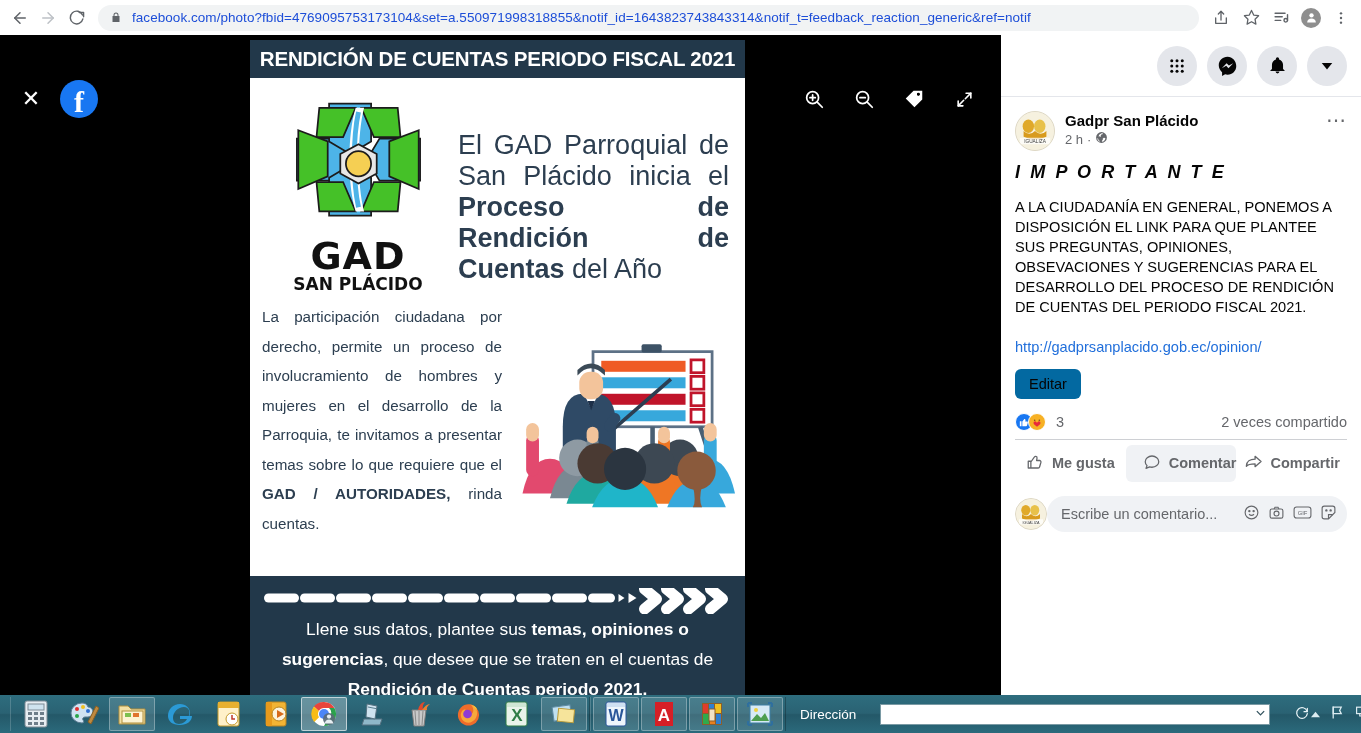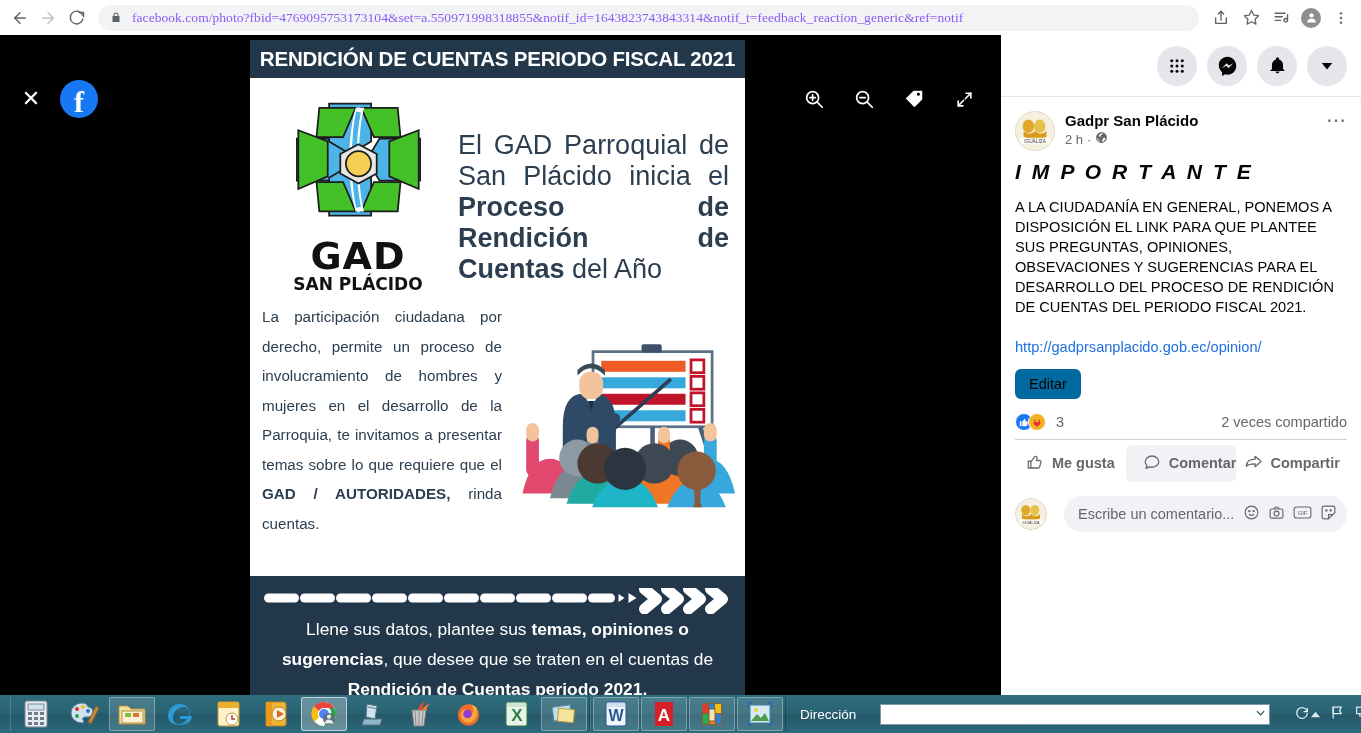--- a/index.html
+++ b/index.html
@@ -21,22 +21,22 @@
     color: #5f6368; flex: none; border-radius: 50%;
   }
   .nav-btn.disabled { color: #bdc1c6; }
   .omnibox {
     flex: 1; height: 26px; background: #f1f3f4; border-radius: 13px;
     display: flex; align-items: center; padding: 0 12px; margin: 0 8px;
     min-width: 0;
   }
   .omni-lock { flex: none; margin-right: 10px; color: #5f6368; display:flex; align-items:center;}
   .omni-url {
-    font-size: 13.5px; color: #8b5cf6; white-space: nowrap; overflow: hidden;
-    text-overflow: ellipsis; letter-spacing: 0.05px; font-family: Liberation Serif, serif;
+    font-size: 13.5px; color: #1d4ed8; white-space: nowrap; overflow: hidden;
+    text-overflow: ellipsis; letter-spacing: 0.05px;
   }
   .chrome-icons { display: flex; align-items: center; flex: none; gap: 2px; }
   .chrome-icons .ci {
     width: 28px; height: 28px; display: flex; align-items: center; justify-content: center;
     color: #5f6368;
   }
   .avatar-chip {
     width: 20px; height: 20px; border-radius: 50%; background: #8e8e8e;
     display: flex; align-items: center; justify-content: center; color: #fff;
   }
@@ -143,21 +143,21 @@
   .pf-name {
     font-size: 15px; font-weight: 600; color: #050505; line-height: 19px;
   }
   .pf-time {
     font-size: 13px; color: #65676b; display: flex; align-items: center; gap: 4px;
     line-height: 18px; margin-top: 1px;
   }
   .pf-more { color: #65676b; font-size: 20px; line-height: 10px; letter-spacing: 1px; padding-top: 4px; flex:none;}
   .post-body { padding: 10px 14px 0 14px; }
   .importante {
-    font-size: 21px; font-weight: bold; font-style: italic; color: #050505;
+    font-size: 18px; font-weight: bold; font-style: italic; color: #050505;
     letter-spacing: 2.6px; line-height: 22px;
   }
   .post-text {
     font-size: 14.6px; color: #050505; line-height: 20px; margin-top: 14px;
     white-space: pre-wrap;
   }
   .post-link {
     font-size: 14.6px; color: #216fdb; line-height: 20px; margin-top: 20px;
     display: block; text-decoration: none; cursor: pointer;
   }
@@ -184,21 +184,21 @@
     display: flex; align-items: center; border-top: 1px solid #ced0d4;
     margin: 0 14px; padding: 4px 0;
   }
   .action-btn {
     flex: 1; display: flex; align-items: center; justify-content: center;
     gap: 8px; padding: 8px 0; border-radius: 6px; cursor: pointer;
     color: #65676b; font-size: 14.5px; font-weight: 600;
   }
   .action-btn.active { background: #f0f2f5; justify-content: flex-end; }
   .comment-row {
-    display: flex; align-items: center; gap: 17px; padding: 10px 14px 0 14px;
+    display: flex; align-items: center; gap: 0; padding: 10px 14px 0 14px;
   }
   .cm-avatar {
     width: 32px; height: 32px; border-radius: 50%; flex: none;
     background: #f3efe2; overflow: hidden; border: 1px solid #ded8c4;
   }
   .cm-input {
     flex: 1; background: #f0f2f5; border-radius: 18px; height: 36px;
     display: flex; align-items: center; padding: 0 10px 0 14px;
   }
   .cm-placeholder { flex: 1; font-size: 14.5px; color: #65676b; }

